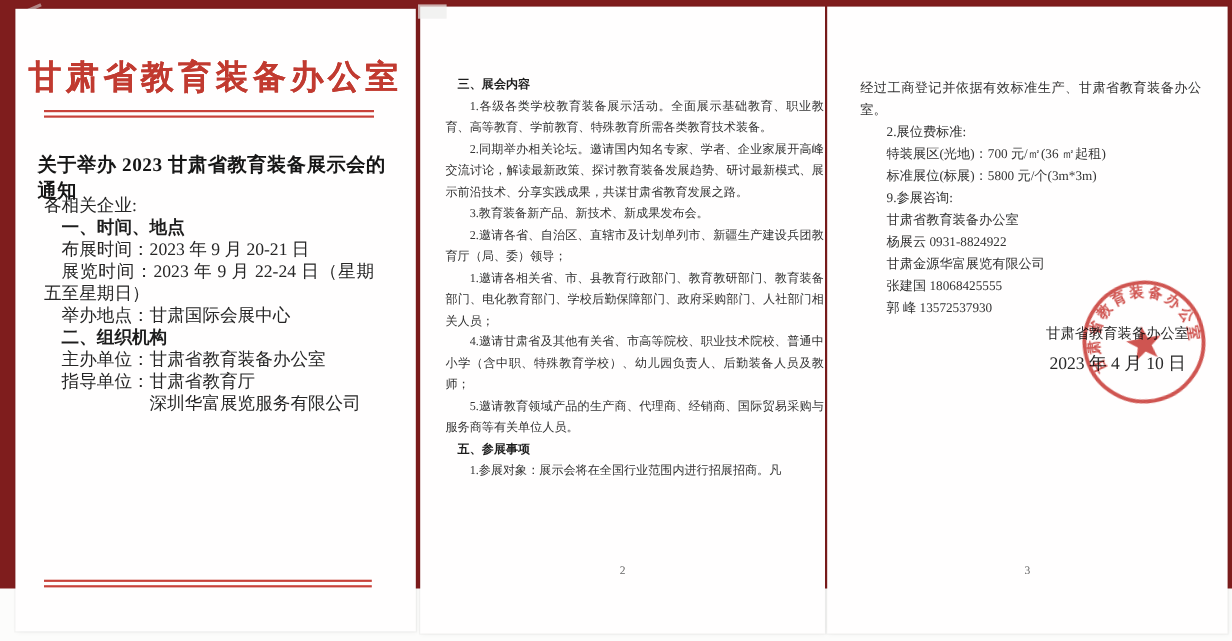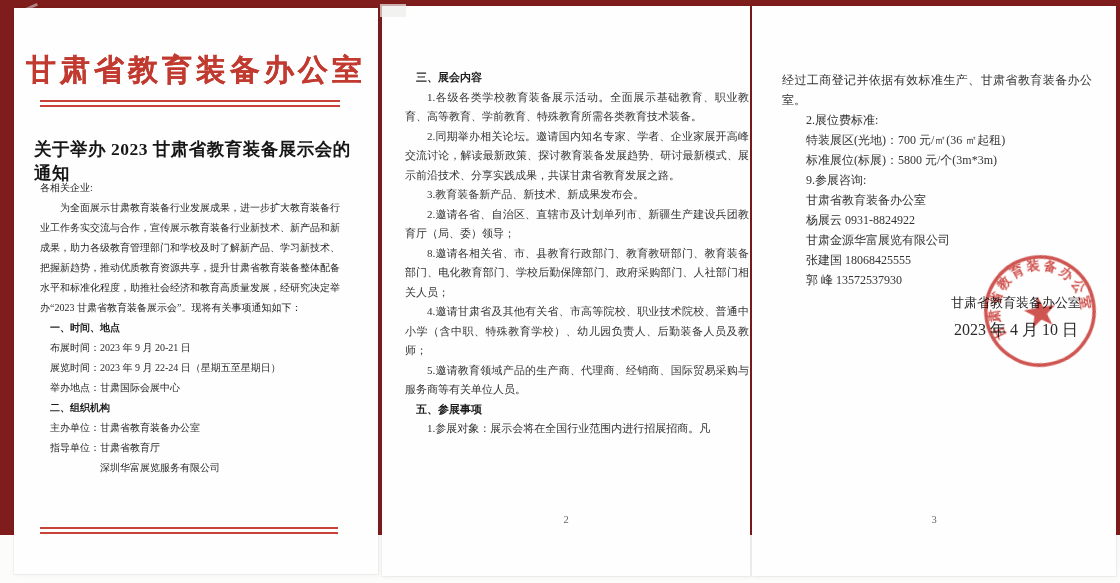--- a/index.html
+++ b/index.html
@@ -26,21 +26,21 @@
   .dline{
     height:3px;margin:9px 38px 0 26px;
     border-top:2px solid #c8423a;border-bottom:2px solid #c8423a;
   }
   .doc-title{
     margin:30px 20px 0 20px;text-align:left;
     font-size:17.5px;font-weight:bold;color:#161616;letter-spacing:0.5px;
   }
   .body1{
     position:absolute;top:170px;left:26px;right:38px;
-    font-size:10px;line-height:20px;color:#262626;text-align:justify;
+    font-size:16px;line-height:20px;color:#262626;text-align:justify;
   }
   .body1 p,.body2 p,.body3 p{margin:0;padding:0;}
   .footer-line{
     position:absolute;left:26px;right:40px;bottom:40px;margin:0;
   }
 
   
   .body2{position:absolute;top:62px;left:23px;right:1px;
     font-size:11px;line-height:19.5px;color:#333;text-align:justify;}
   .body3{position:absolute;top:64px;left:30px;right:24px;
@@ -83,42 +83,41 @@
 
 <div class="canvas">
   <div class="artifact"></div>
 
   <div class="page page1">
     <div class="letterhead">甘肃省教育装备办公室</div>
     <div class="dline"></div>
     <div class="doc-title">关于举办 2023 甘肃省教育装备展示会的通知</div>
     <div class="body1">
       <p>各相关企业:</p>
-      <p class="i2">为全面展示甘肃教育装备行业发展成果，进一步扩大教育装备行业工作务实交流与合作，宣传展示教育装备行业新技术、新产品和新成果，助力各级教育管理部门和学校及时了解新产品、学习新技术、把握新趋势，推动优质教育资源共享，提升甘肃省教育装备整体配备水平和标准化程度，助推社会经济和教育高质量发展，经研究决定举办“2023 甘肃省教育装备展示会”。现将有关事项通知如下：</p>
       <p class="sec">一、时间、地点</p>
       <p class="i1">布展时间：2023 年 9 月 20-21 日</p>
       <p class="i1">展览时间：2023 年 9 月 22-24 日（星期五至星期日）</p>
       <p class="i1">举办地点：甘肃国际会展中心</p>
       <p class="sec">二、组织机构</p>
       <p class="i1">主办单位：甘肃省教育装备办公室</p>
       <p class="i1">指导单位：甘肃省教育厅</p>
       <p class="i6">深圳华富展览服务有限公司</p>
     </div>
     <div class="dline footer-line"></div>
   </div>
 
   <div class="page page2">
     <div class="corner-art"></div>
     <div class="body2">
       <p class="sec">三、展会内容</p>
       <p class="i2">1.各级各类学校教育装备展示活动。全面展示基础教育、职业教育、高等教育、学前教育、特殊教育所需各类教育技术装备。</p>
       <p class="i2">2.同期举办相关论坛。邀请国内知名专家、学者、企业家展开高峰交流讨论，解读最新政策、探讨教育装备发展趋势、研讨最新模式、展示前沿技术、分享实践成果，共谋甘肃省教育发展之路。</p>
       <p class="i2">3.教育装备新产品、新技术、新成果发布会。</p>
       <p class="i2">2.邀请各省、自治区、直辖市及计划单列市、新疆生产建设兵团教育厅（局、委）领导；</p>
-      <p class="i2">8.邀请各相关省、市、县教育行政部门、教育教研部门、教育装备部门、电化教育部门、学校后勤保障部门、政府采购部门、人社部门相关人员；</p>
+      <p class="i2">1.邀请各相关省、市、县教育行政部门、教育教研部门、教育装备部门、电化教育部门、学校后勤保障部门、政府采购部门、人社部门相关人员；</p>
       <p class="i2">4.邀请甘肃省及其他有关省、市高等院校、职业技术院校、普通中小学（含中职、特殊教育学校）、幼儿园负责人、后勤装备人员及教师；</p>
       <p class="i2">5.邀请教育领域产品的生产商、代理商、经销商、国际贸易采购与服务商等有关单位人员。</p>
       <p class="sec">五、参展事项</p>
       <p class="i2">1.参展对象：展示会将在全国行业范围内进行招展招商。凡</p>
     </div>
     <div class="pagenum">2</div>
   </div>
 
   <div class="page page3">
     <div class="body3">

